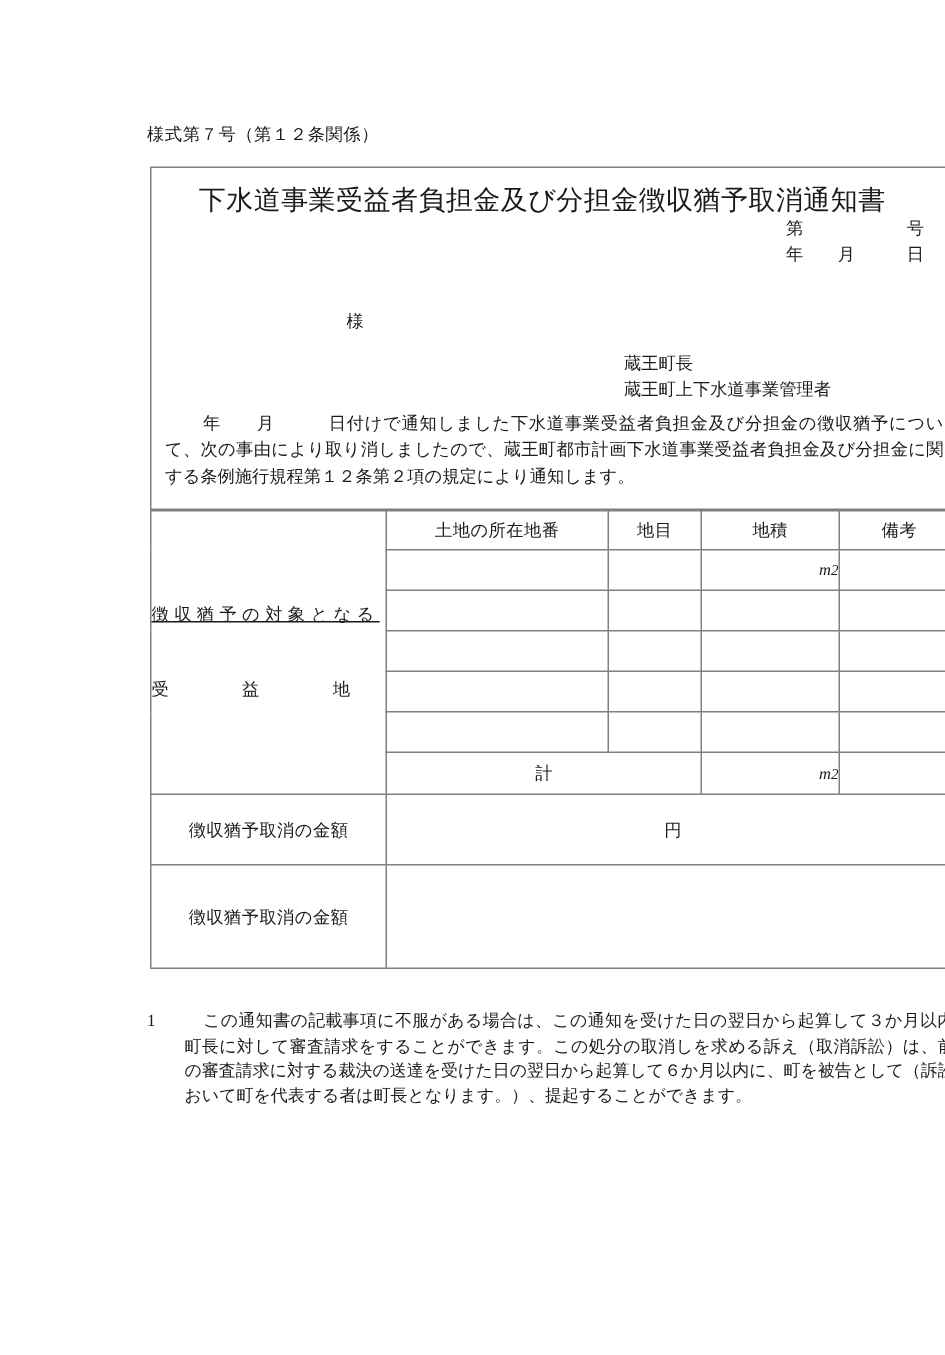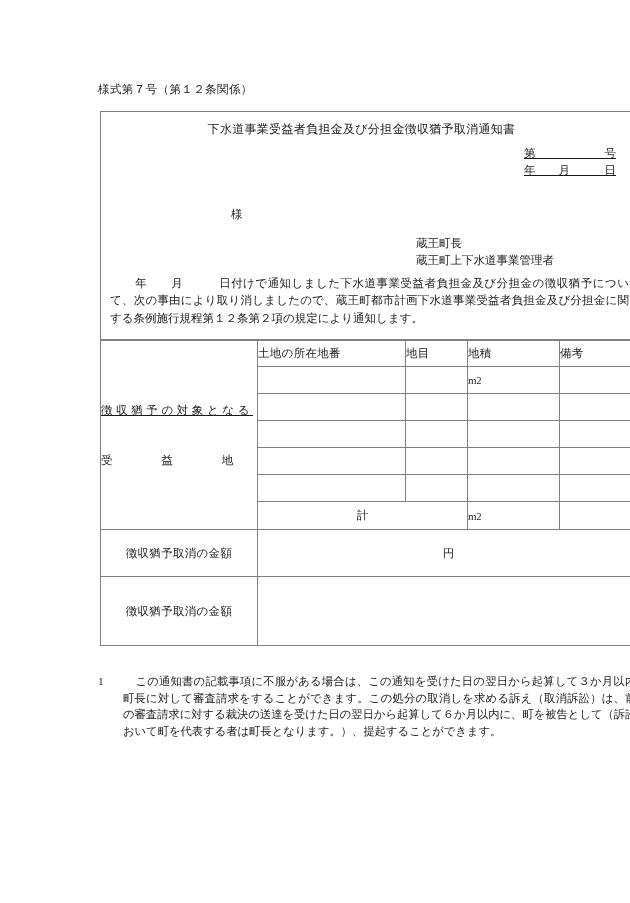--- a/index.html
+++ b/index.html
@@ -41,35 +41,34 @@
     width: 539px;
     height: 229px;
     border: 1px solid #808080;
     box-sizing: border-box;
   }
   .doc-title {
     position: absolute;
     left: 0; right: 16px;
     top: 9px;
     text-align: center;
-    font-size: 12px;
+    font-size: 18px;
     letter-spacing: 0.3px;
     white-space: nowrap;
   }
   .doc-meta {
     position: absolute;
     right: 22px;
     top: 33px;
     font-size: 11.5px;
     line-height: 17px;
     text-align: left;
   }
   .doc-meta .line {
     white-space: pre;
-    text-decoration: underline;
   }
   .addressee {
     position: absolute;
     left: 130px;
     top: 95px;
     font-size: 11.5px;
   }
   .issuer {
     position: absolute;
     left: 315px;
@@ -107,27 +106,30 @@
     padding: 0;
     vertical-align: middle;
   }
   .c-label   { width: 157px; }
   .c-chiban  { width: 148px; }
   .c-chimoku { width: 62px;  }
   .c-chiseki { width: 92px;  }
   .c-bikou   { width: 80px;  }
 
   .th-cell {
+    text-align: center;
     height: 25px;
     letter-spacing: 0.3px;
   }
   .data-row td { height: 26px; }
   .unit-cell {
+    text-align: right;
     padding-right: 12px;
     font-size: 11px;
+    font-style: italic;
   }
   .sup { font-size: 10px; }
 
   .label-cell {
     text-align: left;
     padding-left: 16px;
     line-height: 44px;
   }
   .label-cell .l1 {
     display: block;

